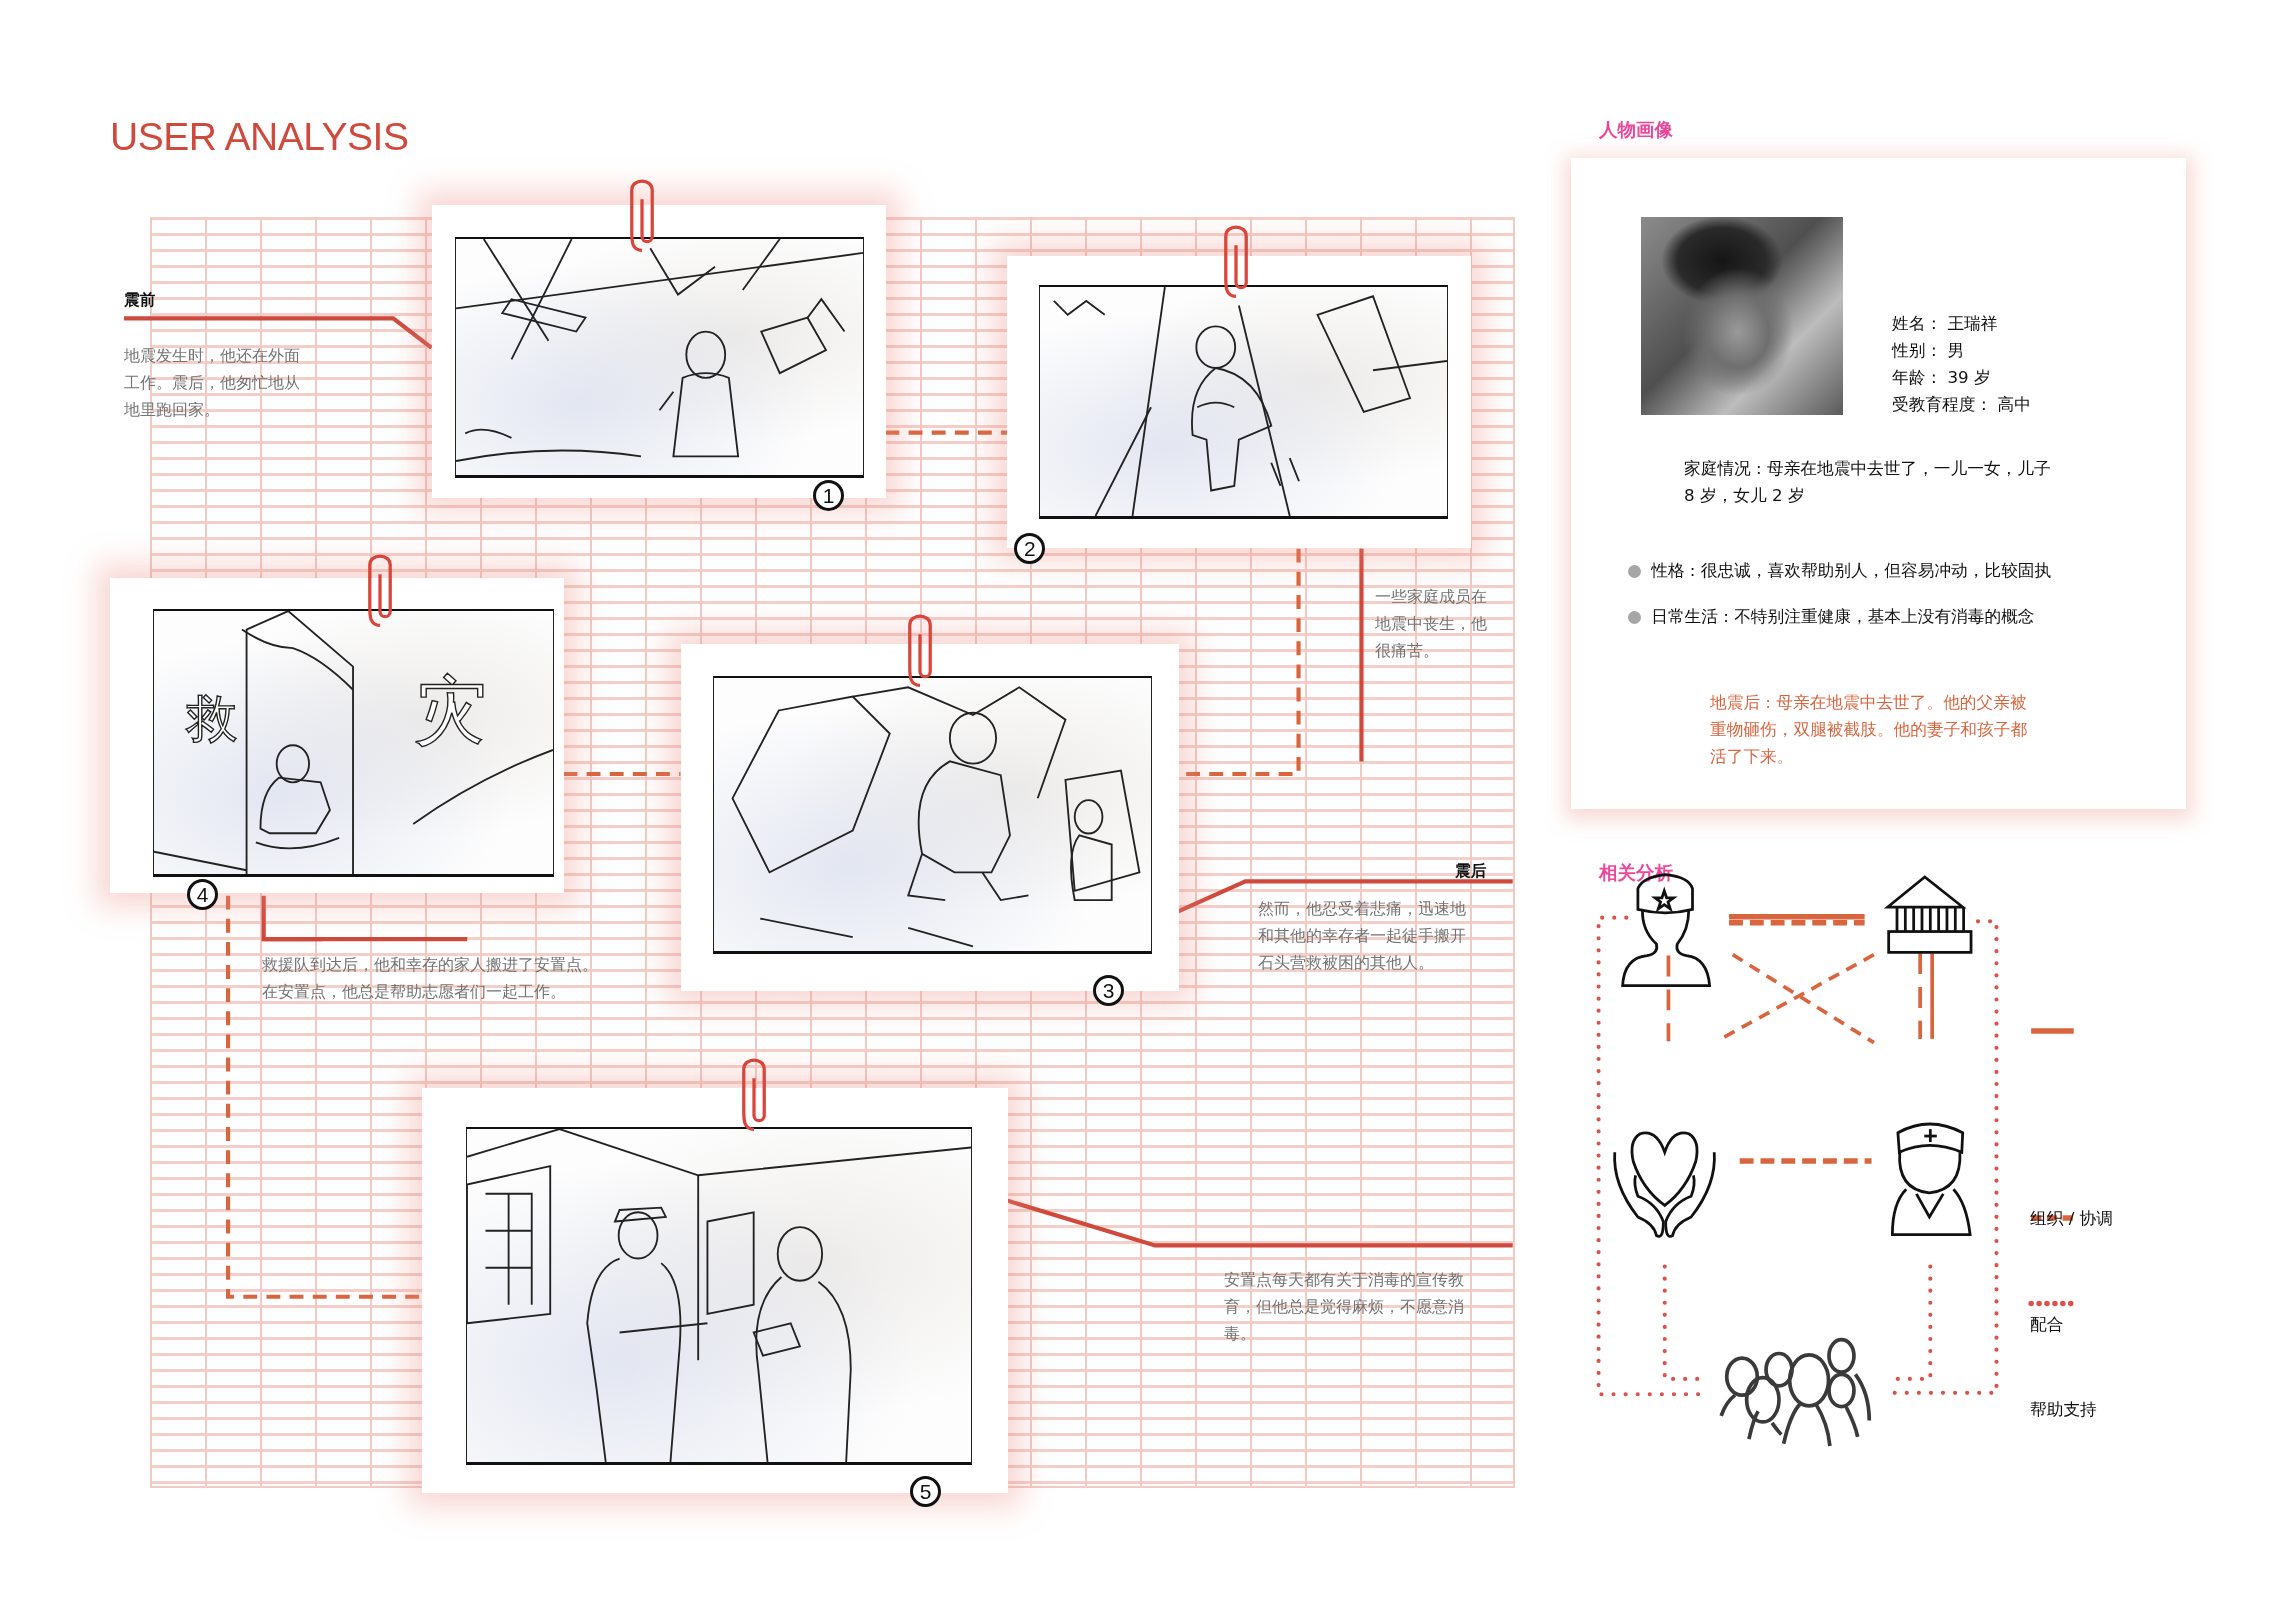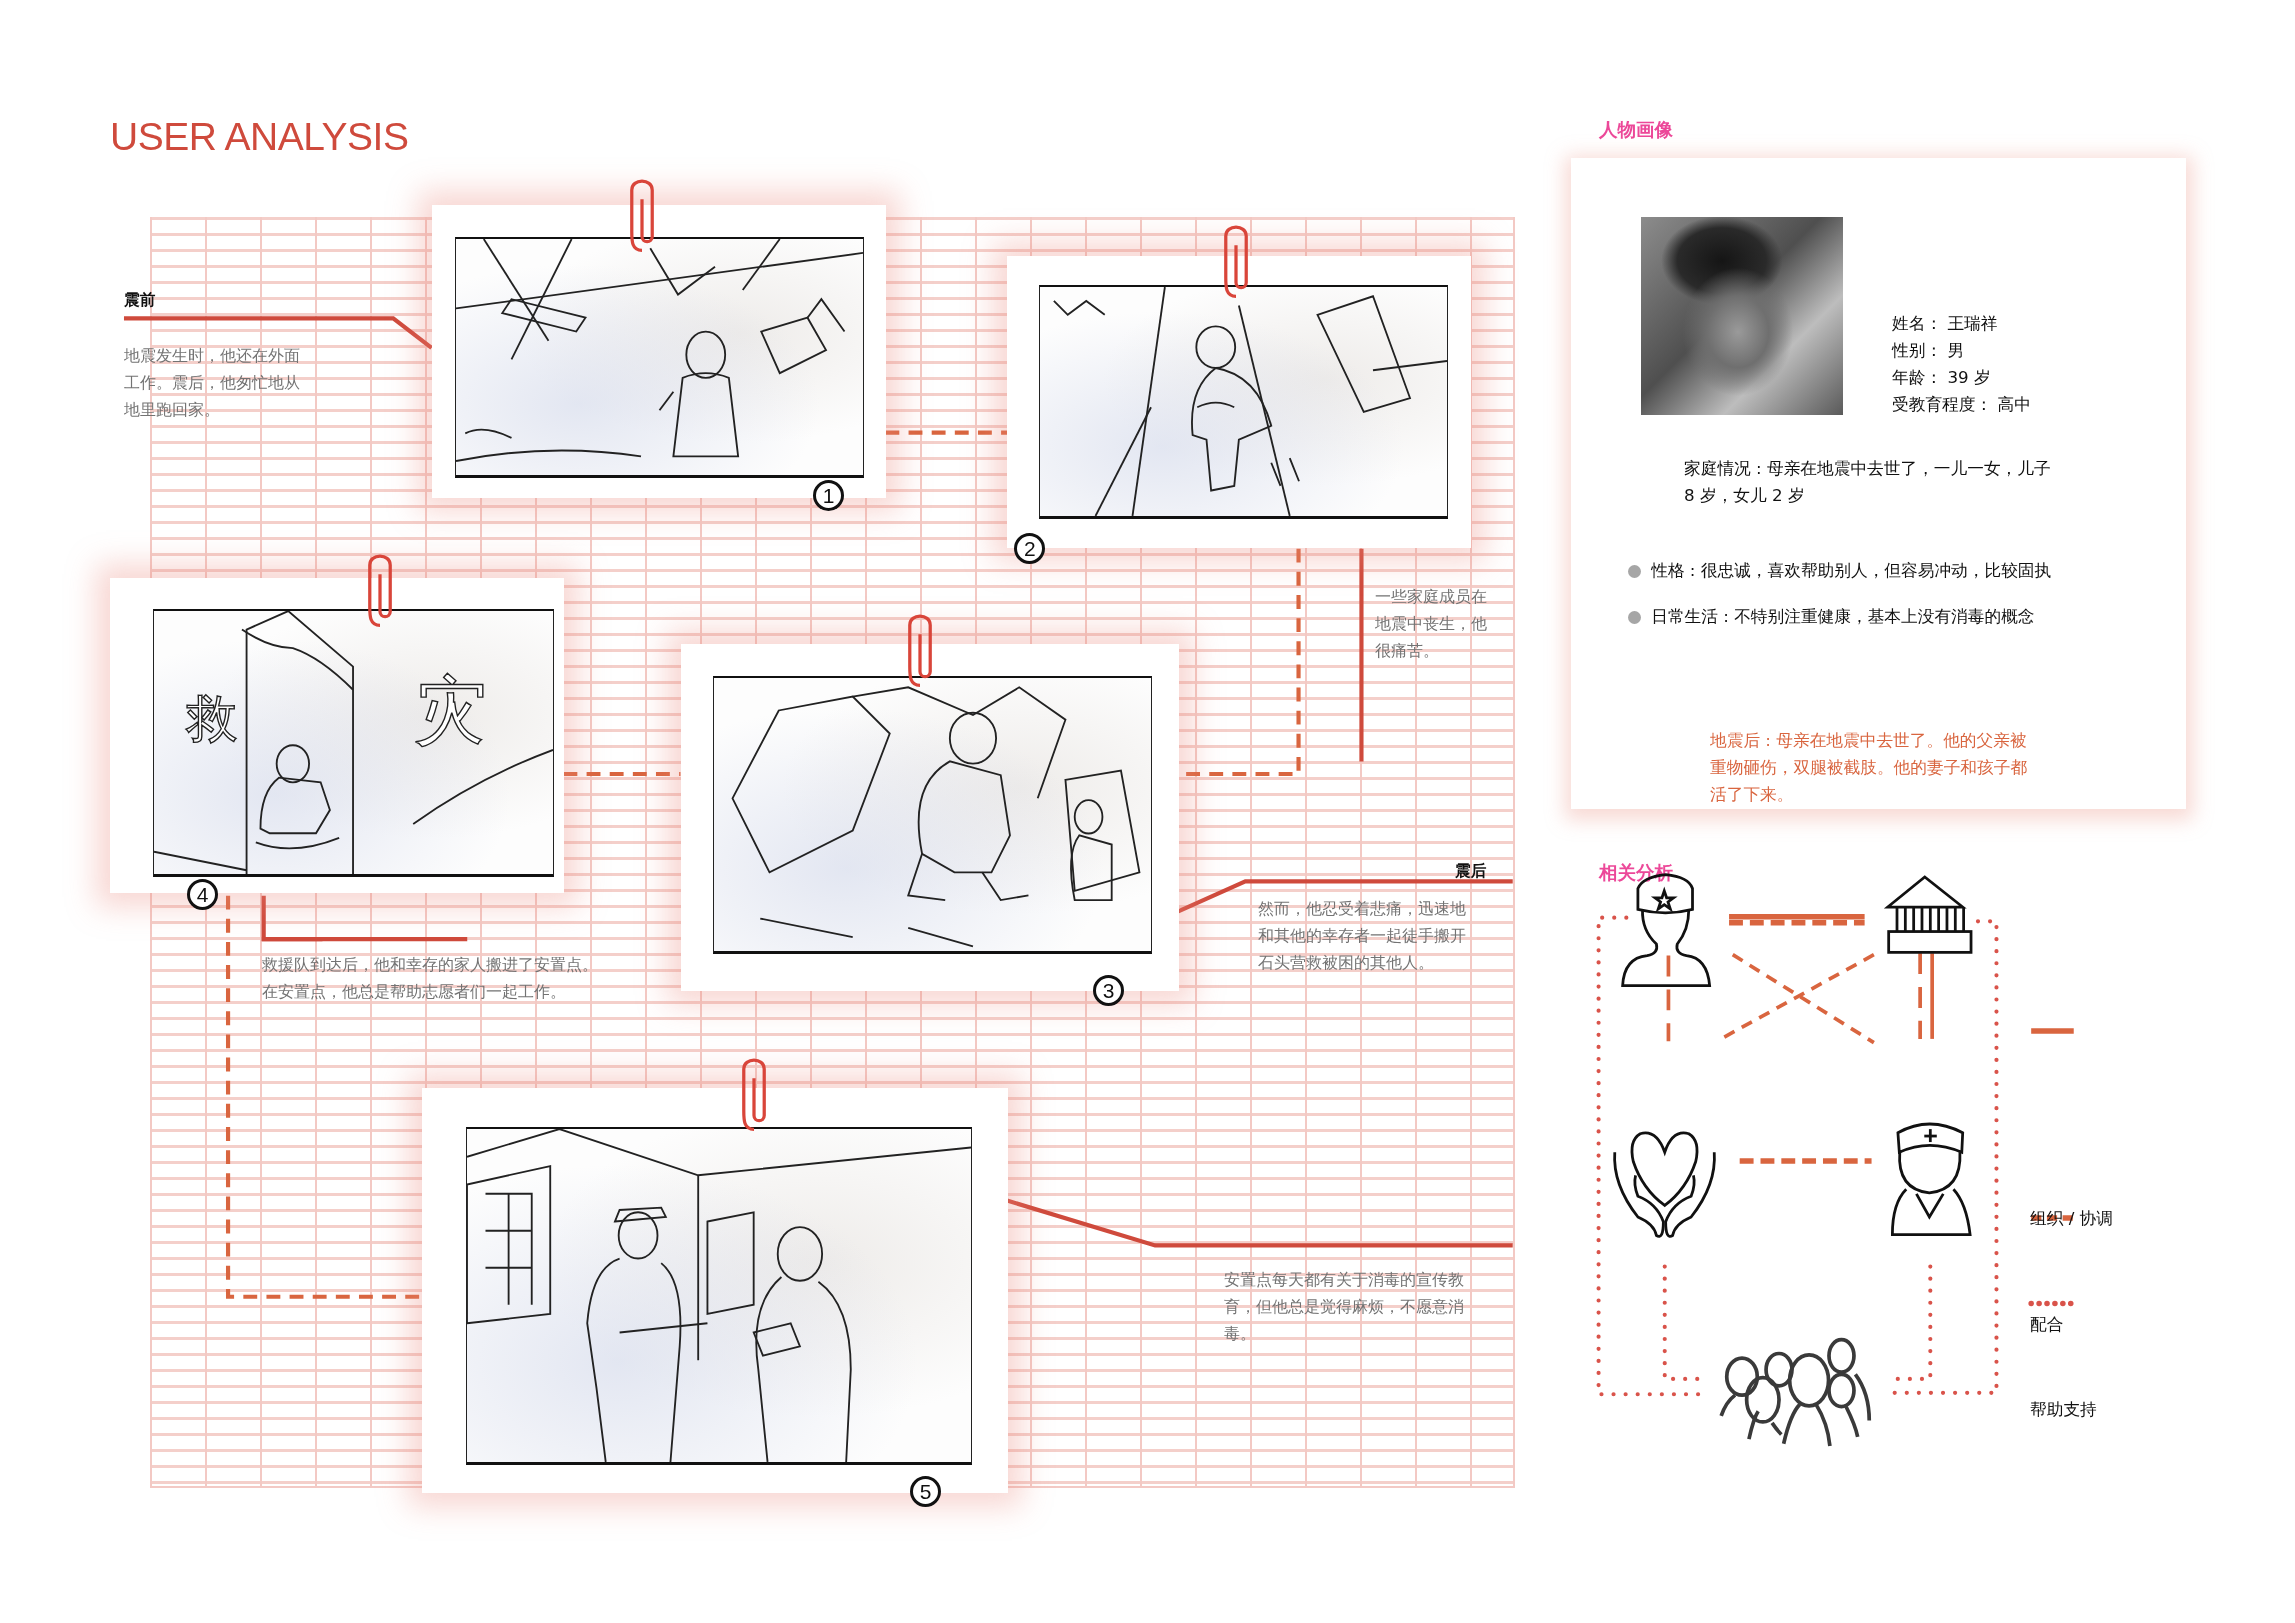--- a/index.html
+++ b/index.html
@@ -55,21 +55,21 @@
   .photo {
     left:1641px; top:217px; width:202px; height:198px;
     background:
       radial-gradient(ellipse 38% 45% at 48% 58%, #9a9a9a 0, #6f6f6f 40%, rgba(0,0,0,0) 72%),
       radial-gradient(ellipse 40% 30% at 40% 22%, #151515 0, #2a2a2a 55%, rgba(0,0,0,0) 75%),
       linear-gradient(135deg, #8c8c8c, #4f4f4f 45%, #bdbdbd 70%, #5a5a5a);
     filter: grayscale(1);
   }
   .persona-text { font-size:16.7px; line-height:27px; color:#111; }
   .bullet-dot { display:inline-block; width:13px; height:13px; border-radius:50%; background:#a6a6a6; margin-right:10.2px; vertical-align:middle; }
-  .orange-text { font-size:16.7px; line-height:27px; color:#d9653f;margin-top:38px; }
+  .orange-text { font-size:16.7px; line-height:27px; color:#d9653f; }
   .legend-text { font-size:16.7px; color:#111; }
 </style>
 </head>
 <body>
 
 <div class="abs title">USER ANALYSIS</div>
 
 <div class="abs grid"></div>
 
 <svg class="abs" style="left:0;top:0;width:2295px;height:1623px;pointer-events:none" viewBox="0 0 4961 3508" width="2295" height="1623">

